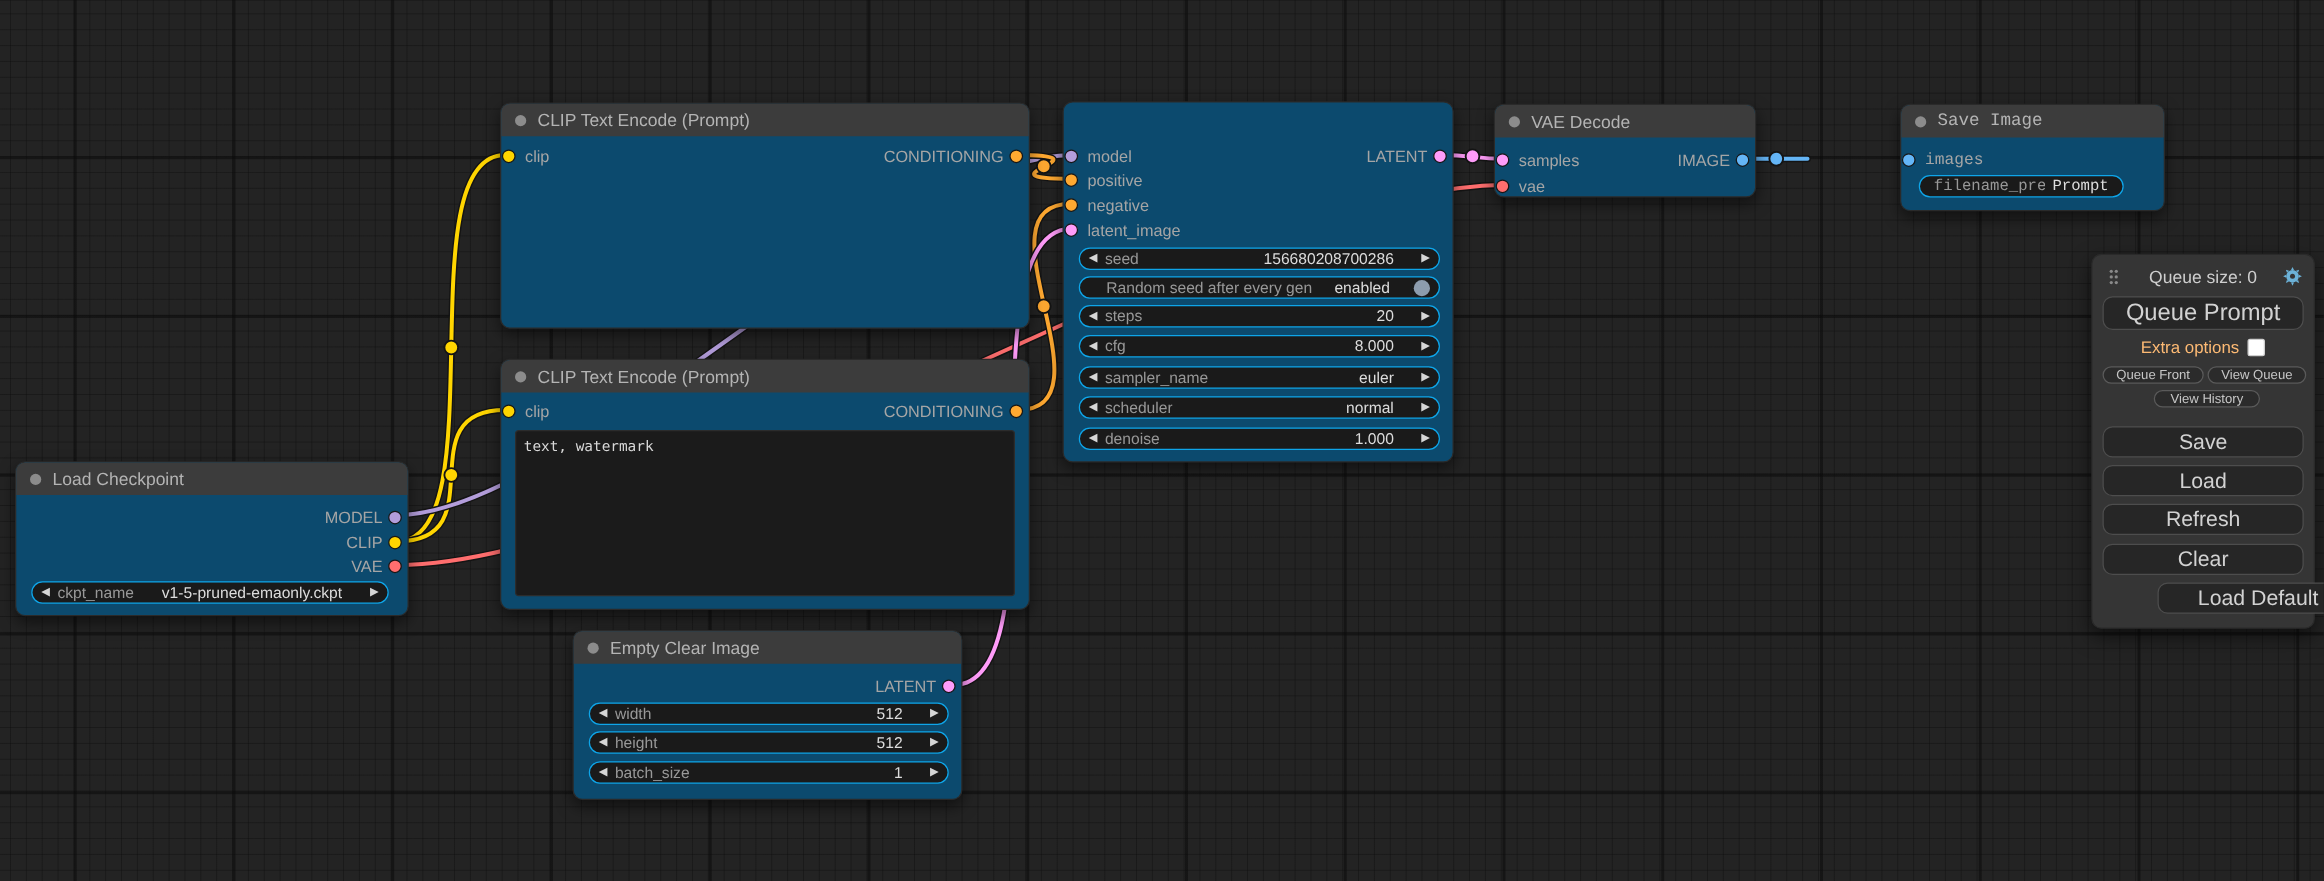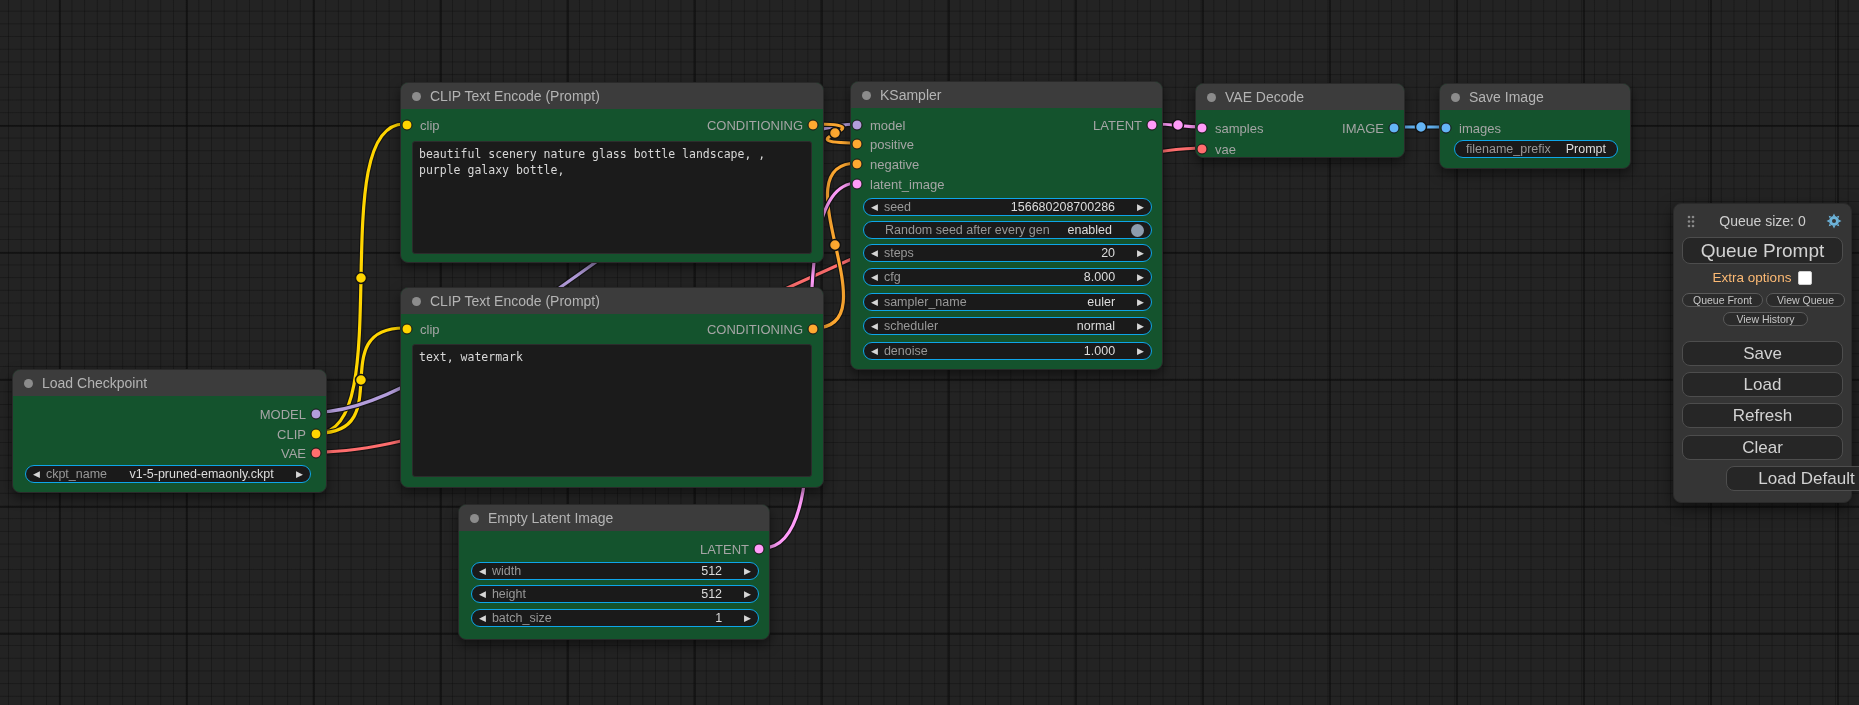--- a/index.html
+++ b/index.html
@@ -12,21 +12,21 @@
       linear-gradient(to bottom, rgba(10,10,10,.55) 2px, transparent 2px),
       linear-gradient(to right, rgba(15,15,15,.45) 1px, transparent 1px),
       linear-gradient(to bottom, rgba(15,15,15,.45) 1px, transparent 1px);
     background-size:127px 127px,127px 127px,12.7px 12.7px,12.7px 12.7px;
     background-position:59px -2px,59px -2px,8px -2px,8px -2px;
   }
   #wires{position:absolute;left:0;top:0;z-index:1;}
   .wire-outline{fill:none;stroke:#141414;stroke-width:5.5;stroke-linecap:round;}
   .wire{fill:none;stroke-width:3.2;stroke-linecap:round;}
   .node{
-    position:absolute;z-index:2;background:#14532d;border-radius:8px;
+    position:absolute;z-index:2;background:#0c4a6e;border-radius:8px;
     box-shadow:0 5px 12px rgba(0,0,0,.5);border:1px solid #2a2a2a;box-sizing:border-box;
   }
   .node-title{
     height:26px;background:#3c3c3c;border-radius:7px 7px 0 0;
     display:flex;align-items:center;gap:9px;padding-left:11px;
     color:#b4b4b4;font-size:14px;
   }
   .title-dot{width:9px;height:9px;border-radius:50%;background:#8c8c8c;flex:0 0 auto;}
   .slot-dot{position:absolute;width:9px;height:9px;border-radius:50%;border:1px solid #161616;transform:translate(-50%,-50%);box-sizing:content-box;}
   .in-dot{left:6px;}
@@ -133,40 +133,35 @@
 
 <div class="node" style="left:400px;top:82px;width:424px;height:181px;">
   <div class="node-title">
     <span class="title-dot"></span>
     <span>CLIP Text Encode (Prompt)</span>
   </div>
   <span class="slot-dot in-dot" style="top: 42px; background: rgb(255, 213, 0);"></span>
   <span class="slot-label in-label" style="top:42px;">clip</span>
   <span class="slot-dot out-dot" style="top: 42px; background: rgb(255, 169, 49);"></span>
   <span class="slot-label out-label" style="top:42px;">CONDITIONING</span>
-  <div class="prompt-box" style="left:11px;top:58px;width:400px;height:113px;">beautiful scenery nature glass bottle landscape, , purple galaxy bottle,</div>
 </div>
 
 <div class="node" style="left:400px;top:287px;width:424px;height:201px;">
   <div class="node-title">
     <span class="title-dot"></span>
     <span>CLIP Text Encode (Prompt)</span>
   </div>
   <span class="slot-dot in-dot" style="top: 41px; background: rgb(255, 213, 0);"></span>
   <span class="slot-label in-label" style="top:41px;">clip</span>
   <span class="slot-dot out-dot" style="top: 41px; background: rgb(255, 169, 49);"></span>
   <span class="slot-label out-label" style="top:41px;">CONDITIONING</span>
   <div class="prompt-box" style="left:11px;top:56px;width:400px;height:133px;">text, watermark</div>
 </div>
 
 <div class="node" style="left:850px;top:81px;width:313px;height:289px;">
-  <div class="node-title">
-    <span class="title-dot"></span>
-    <span>KSampler</span>
-  </div>
   <span class="slot-dot in-dot" style="top: 43px; background: rgb(179, 157, 219);"></span>
   <span class="slot-label in-label" style="top:43px;">model</span>
   <span class="slot-dot in-dot" style="top: 62px; background: rgb(255, 169, 49);"></span>
   <span class="slot-label in-label" style="top:62px;">positive</span>
   <span class="slot-dot in-dot" style="top: 82px; background: rgb(255, 169, 49);"></span>
   <span class="slot-label in-label" style="top:82px;">negative</span>
   <span class="slot-dot in-dot" style="top: 102px; background: rgb(255, 156, 249);"></span>
   <span class="slot-label in-label" style="top:102px;">latent_image</span>
   <span class="slot-dot out-dot" style="top: 43px; background: rgb(255, 156, 249);"></span>
   <span class="slot-label out-label" style="top:43px;">LATENT</span>
@@ -210,21 +205,21 @@
     <span class="arrow">◀</span>
     <span class="w-label">denoise</span>
     <span class="w-value">1.000</span>
     <span class="arrow right">▶</span>
   </div>
 </div>
 
 <div class="node" style="left:458px;top:504px;width:312px;height:136px;">
   <div class="node-title">
     <span class="title-dot"></span>
-    <span>Empty Latent Image</span>
+    <span>Empty Clear Image</span>
   </div>
   <span class="slot-dot out-dot" style="top: 44px; background: rgb(255, 156, 249);"></span>
   <span class="slot-label out-label" style="top:44px;">LATENT</span>
   <div class="widget" style="left:12px;top:57px;width:288px;">
     <span class="arrow">◀</span>
     <span class="w-label">width</span>
     <span class="w-value">512</span>
     <span class="arrow right">▶</span>
   </div>
   <div class="widget" style="left:12px;top:80px;width:288px;">
@@ -247,21 +242,21 @@
     <span>VAE Decode</span>
   </div>
   <span class="slot-dot in-dot" style="top: 44px; background: rgb(255, 156, 249);"></span>
   <span class="slot-label in-label" style="top:44px;">samples</span>
   <span class="slot-dot in-dot" style="top: 65px; background: rgb(255, 110, 110);"></span>
   <span class="slot-label in-label" style="top:65px;">vae</span>
   <span class="slot-dot out-dot" style="top: 44px; background: rgb(100, 181, 246);"></span>
   <span class="slot-label out-label" style="top:44px;">IMAGE</span>
 </div>
 
-<div class="node" style="left:1439px;top:83px;width:192px;height:86px;">
+<div class="node" style="left:1520px;top:83px;width:212px;height:86px;font-family:Liberation Mono, monospace;">
   <div class="node-title">
     <span class="title-dot"></span>
     <span>Save Image</span>
   </div>
   <span class="slot-dot in-dot" style="top: 44px; background: rgb(100, 181, 246);"></span>
   <span class="slot-label in-label" style="top:44px;">images</span>
   <div class="widget" style="left:14px;top:56px;width:164px;padding:0 11px;">
     <span class="w-label">filename_prefix</span>
     <span class="w-value">Prompt</span>
   </div>

